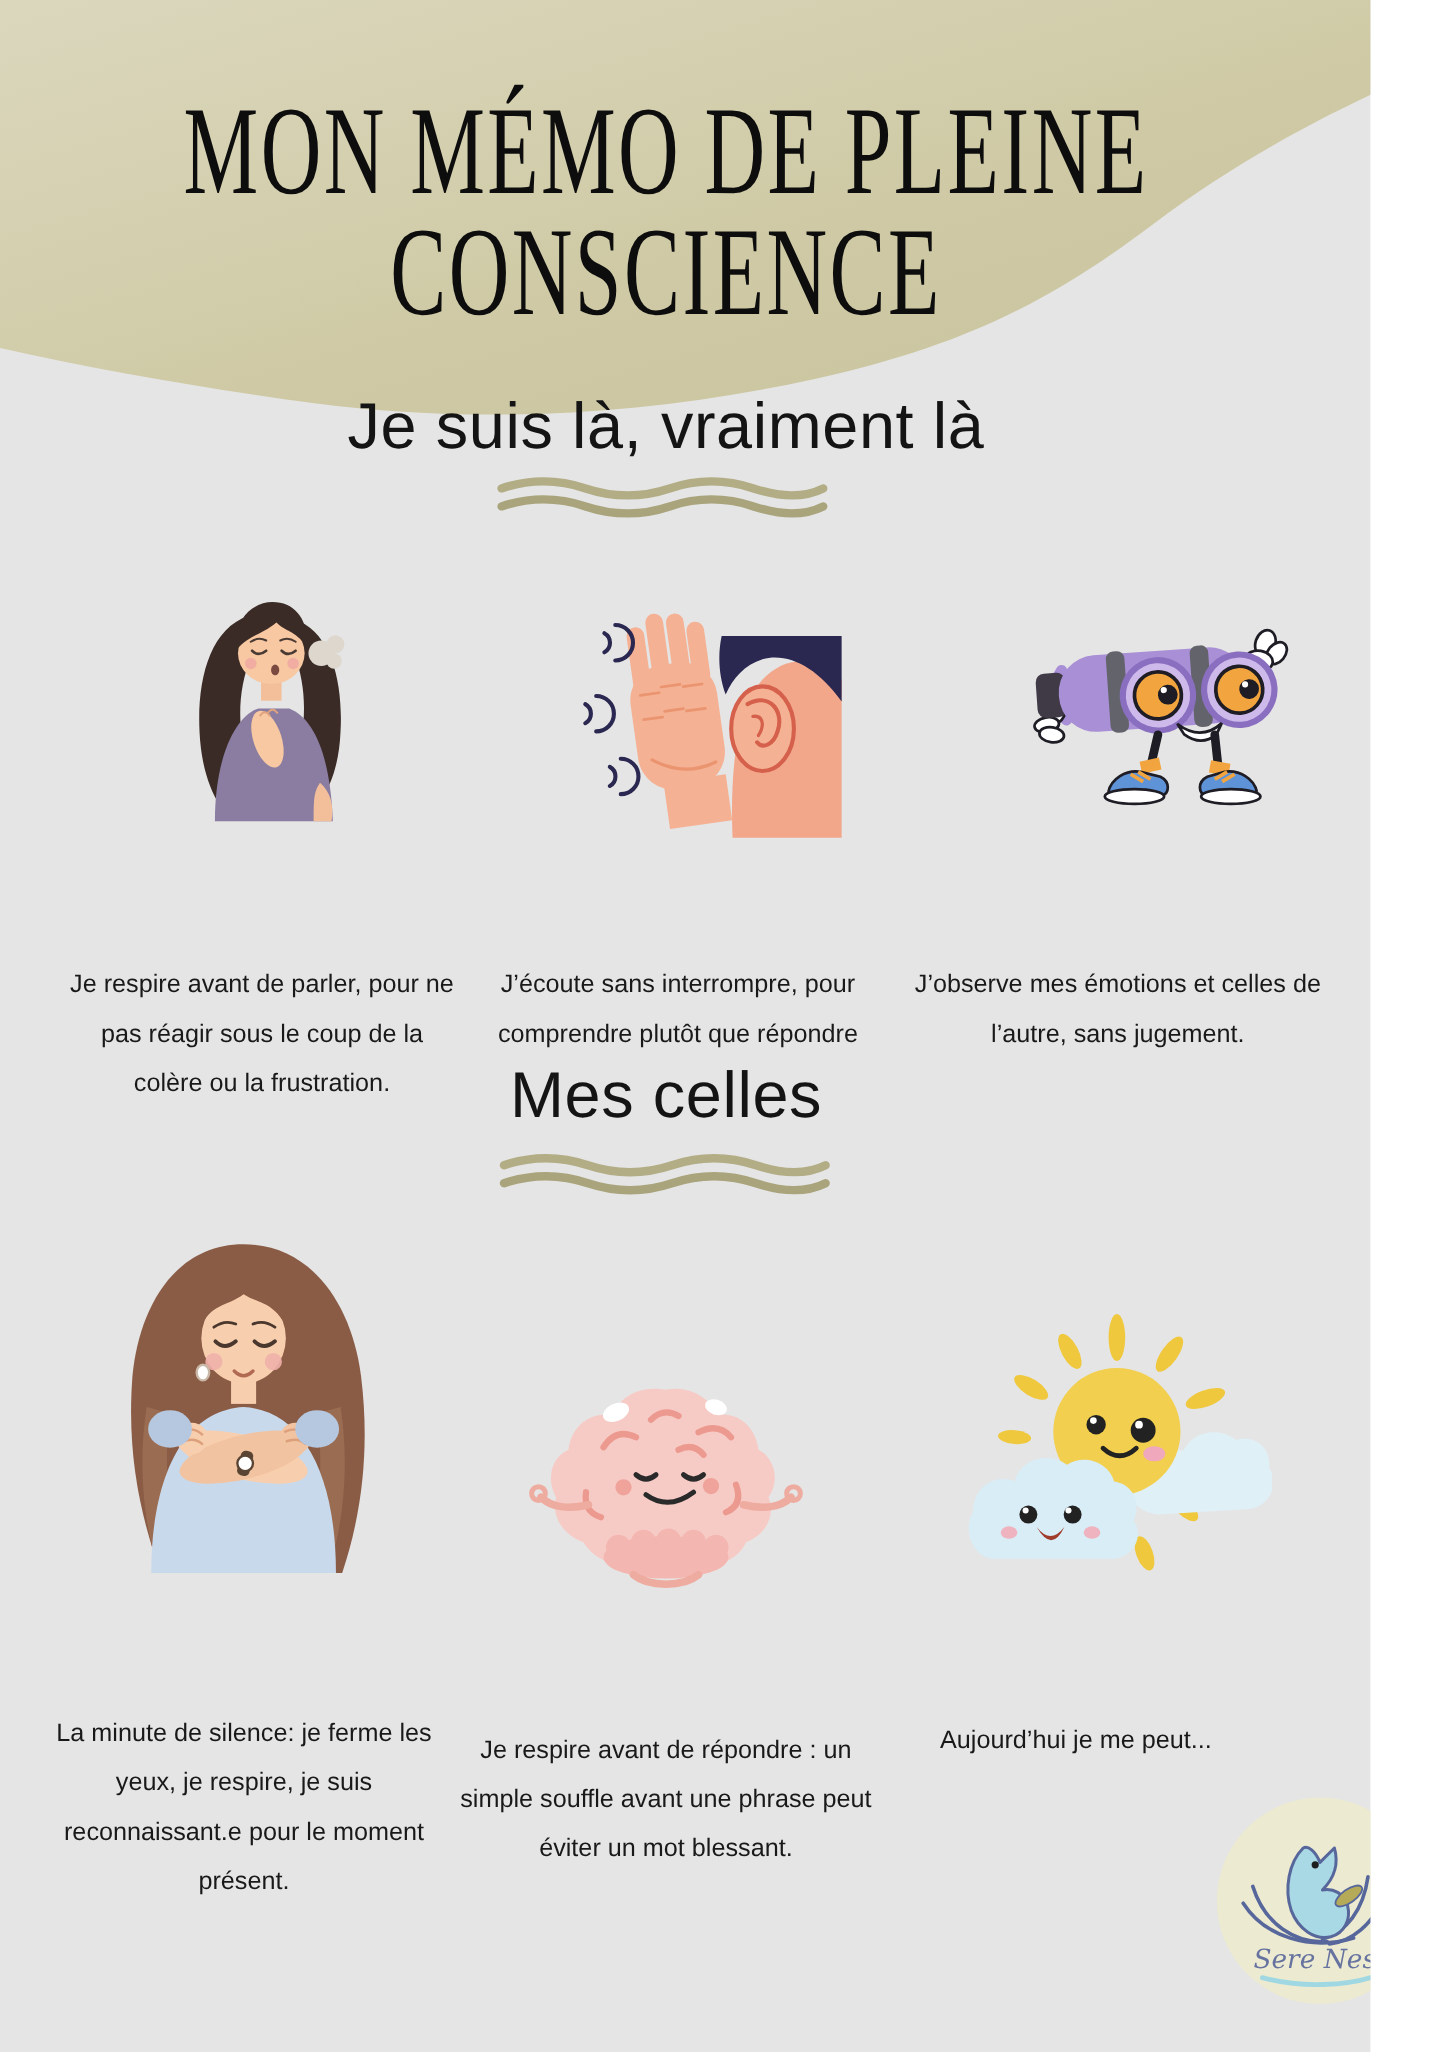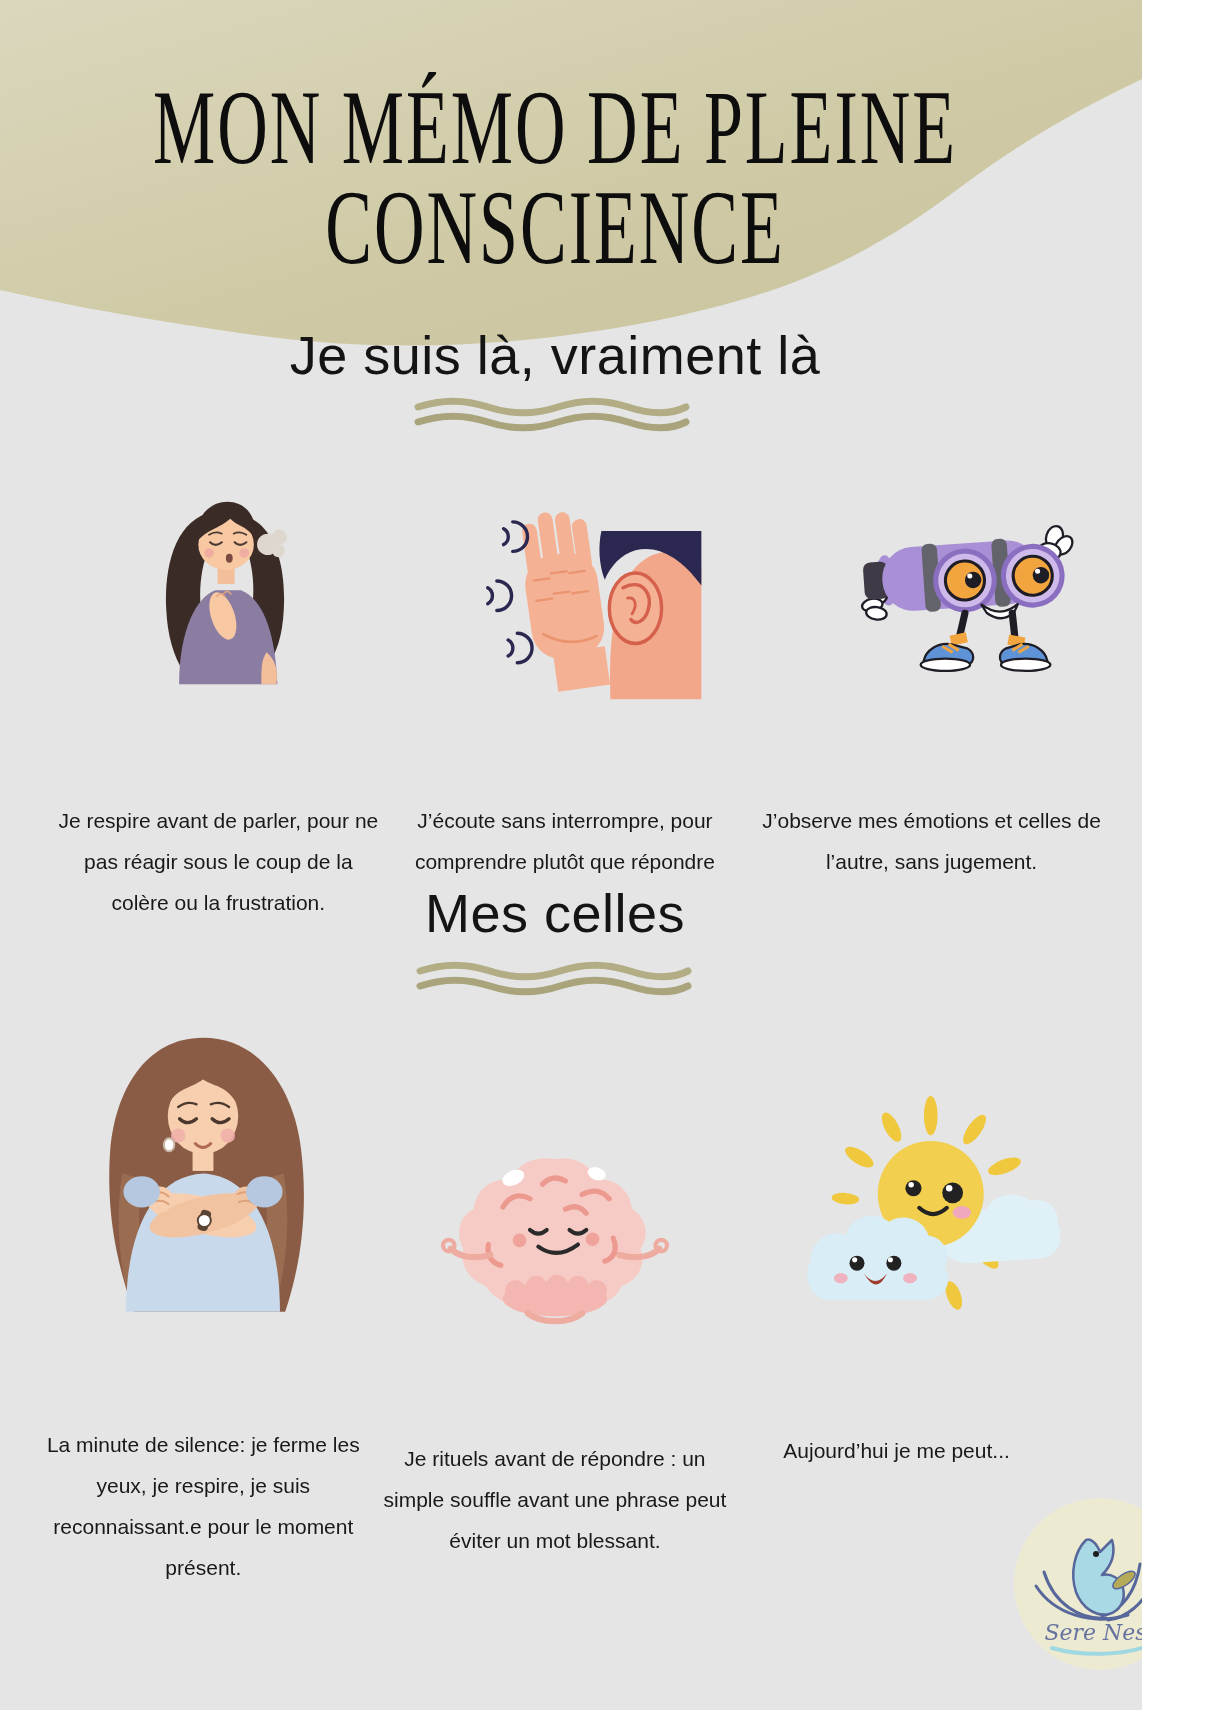--- a/index.html
+++ b/index.html
@@ -281,21 +281,21 @@
           <g fill="none" stroke="#eeab9f" stroke-width="6" stroke-linecap="round">
             <path d="M58,118 C42,122 28,120 20,112"></path>
             <path d="M182,118 C198,122 212,120 220,112"></path>
             <path d="M94,174 C106,184 134,184 146,174"></path>
           </g>
           <circle cx="18" cy="109" r="5.5" fill="none" stroke="#eeab9f" stroke-width="4"></circle>
           <circle cx="222" cy="109" r="5.5" fill="none" stroke="#eeab9f" stroke-width="4"></circle>
         </svg>
       </div>
         </div>
-      <p class="caption w360">Je rituels avant de répondre : un simple souffle avant une phrase peut éviter un mot blessant.</p>
+      <p class="caption w360">Je respire avant de répondre : un simple souffle avant une phrase peut éviter un mot blessant.</p>
     </div>
 
     <div class="col c3">
       <div class="illus" style="padding-bottom:6px;">
           <div class="illus-shift">
         <svg width="300" height="242" viewBox="0 0 260 210" aria-hidden="true">
           <g fill="#f0c83e">
             <ellipse cx="148" cy="24" rx="6" ry="17"></ellipse>
             <ellipse cx="186" cy="36" rx="6" ry="15" transform="rotate(35 186 36)"></ellipse>
             <ellipse cx="212" cy="68" rx="6" ry="15" transform="rotate(70 212 68)"></ellipse>

